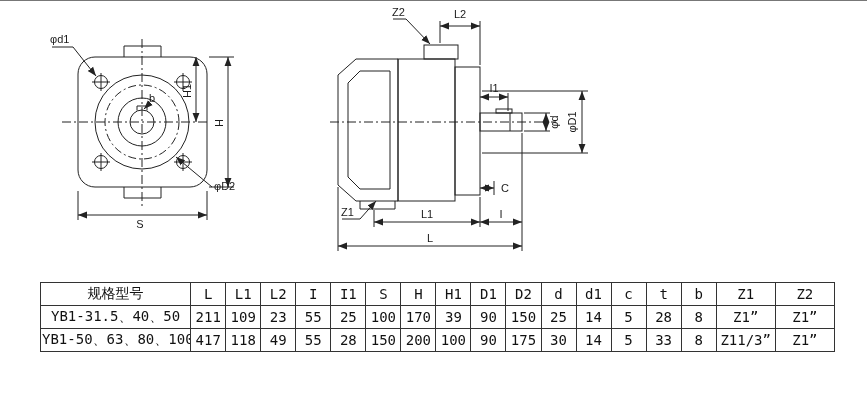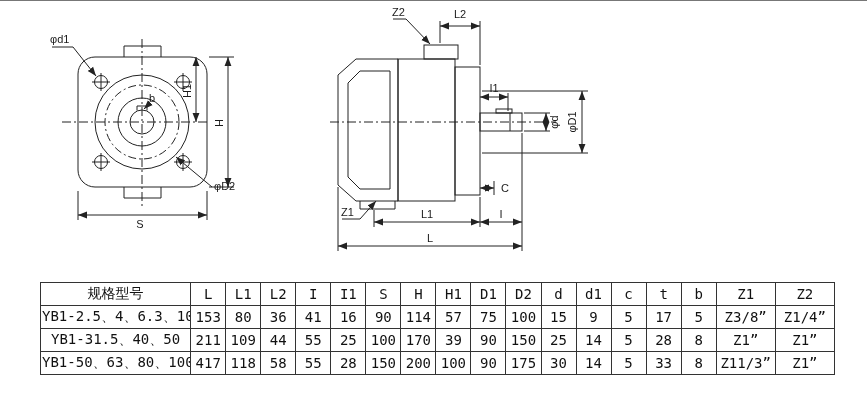--- a/index.html
+++ b/index.html
@@ -188,64 +188,44 @@
             <th>d1</th>
             <th>c</th>
             <th>t</th>
             <th>b</th>
             <th>Z1</th>
             <th>Z2</th>
           </tr>
       </thead>
       <tbody>
           <tr>
-            <td>YB1-2.5、4、6.3、10</td>
-            <td>153</td>
-            <td>80</td>
-            <td>36</td>
-            <td>41</td>
-            <td>16</td>
-            <td>90</td>
-            <td>114</td>
-            <td>57</td>
-            <td>75</td>
-            <td>100</td>
-            <td>15</td>
-            <td>9</td>
-            <td>5</td>
-            <td>17</td>
-            <td>5</td>
-            <td>Z3/8”</td>
-            <td>Z1/4”</td>
-          </tr>
-          <tr>
             <td>YB1-31.5、40、50</td>
             <td>211</td>
             <td>109</td>
-            <td>44</td>
+            <td>23</td>
             <td>55</td>
             <td>25</td>
             <td>100</td>
             <td>170</td>
             <td>39</td>
             <td>90</td>
             <td>150</td>
             <td>25</td>
             <td>14</td>
             <td>5</td>
             <td>28</td>
             <td>8</td>
             <td>Z1”</td>
             <td>Z1”</td>
           </tr>
           <tr>
             <td>YB1-50、63、80、100</td>
             <td>417</td>
             <td>118</td>
-            <td>58</td>
+            <td>49</td>
             <td>55</td>
             <td>28</td>
             <td>150</td>
             <td>200</td>
             <td>100</td>
             <td>90</td>
             <td>175</td>
             <td>30</td>
             <td>14</td>
             <td>5</td>

